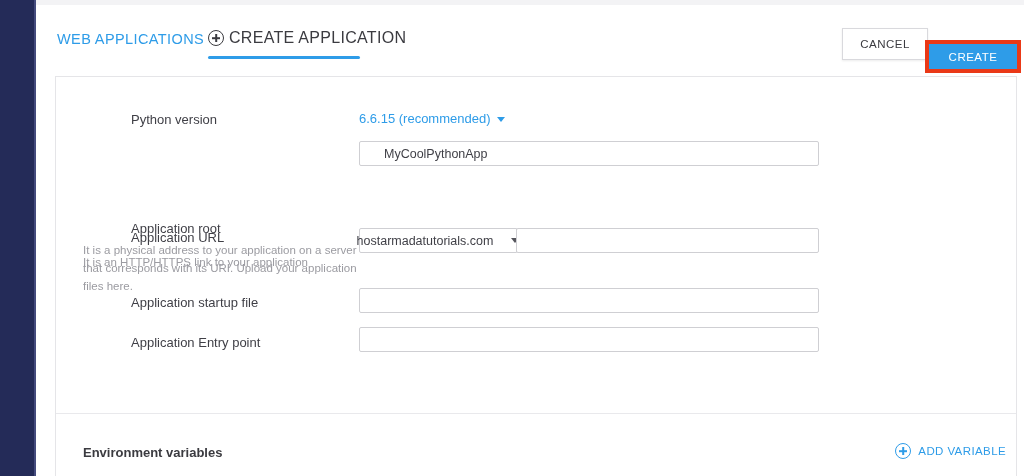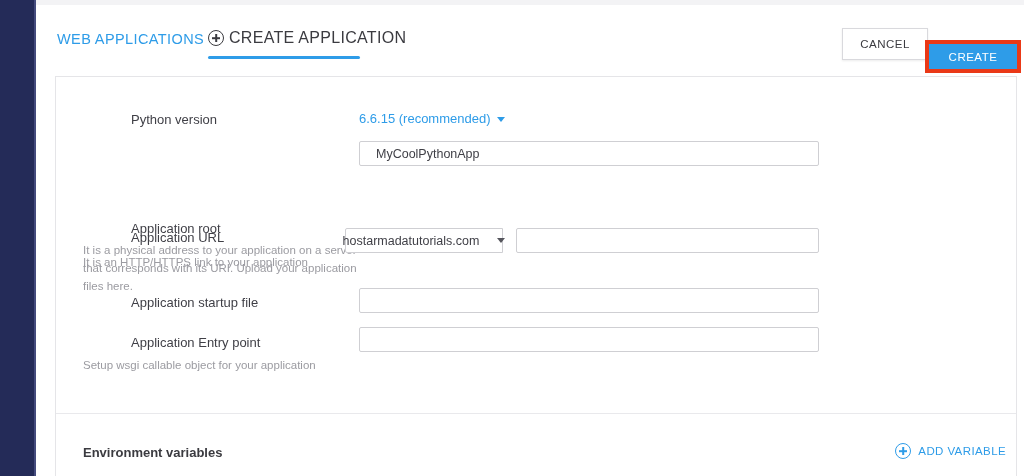--- a/index.html
+++ b/index.html
@@ -50,28 +50,28 @@
            max-width:292px; }
 
   .pyver { position:absolute; left:303px; top:34px; display:flex; align-items:center; gap:6px;
            color:#2e9ce8; font-size:13px; cursor:pointer; }
   .caret-blue { width:0; height:0; border-left:4px solid transparent; border-right:4px solid transparent;
                 border-top:5px solid #2e9ce8; margin-top:2px; }
   .caret-dark { width:0; height:0; border-left:4px solid transparent; border-right:4px solid transparent;
                 border-top:5px solid #55555c; margin-left:6px; }
 
   .tinput { position:absolute; height:25px; background:#fff; border:1px solid #cfcfd3;
-            border-radius:2px; font-size:12.5px; color:#3f3f46; padding:0 16px;
+            border-radius:2px; font-size:12.5px; color:#3f3f46; padding:0 24px;
             font-family:"Liberation Sans", sans-serif; outline:none; }
   .in-root    { left:303px; top:64px;  width:460px; }
   .in-url     { left:460px; top:151px; width:303px; }
   .in-startup { left:303px; top:211px; width:460px; }
   .in-entry   { left:303px; top:250px; width:460px; }
 
-  .domain-dd { position:absolute; left:289px; top:151px; width:158px; height:25px;
+  .domain-dd { position:absolute; left:303px; top:151px; width:158px; height:25px;
                background:#fff; border:1px solid #cfcfd3; border-radius:2px 0 0 2px;
                display:flex; align-items:center; justify-content:center;
                font-size:12.5px; color:#3f3f46; cursor:pointer;gap:12px; }
 
   .divider { position:absolute; left:0; top:336px; width:100%; height:1px; background:#e9e9ec; }
 
   .env-title { position:absolute; left:27px; top:368px; font-size:13px; font-weight:bold; color:#3b3b40; }
   .add-var { position:absolute; right:10px; top:366px; display:flex; align-items:center; gap:7px;
              color:#2e9ce8; font-size:11.5px; letter-spacing:.4px; cursor:pointer; }
   .plus-icon-blue { width:16px; height:16px; border:1.6px solid #2e9ce8; border-radius:50%;
@@ -119,21 +119,20 @@
       <span>hostarmadatutorials.com</span>
       <span class="caret-dark"></span>
     </div>
     <input class="tinput in-url" type="text" value="" style="">
 
     <span class="label" style="top:218px">Application startup file</span>
     <input class="tinput in-startup" type="text" value="" style="">
 
     <span class="label" style="top:258px">Application Entry point</span>
     <input class="tinput in-entry" type="text" value="" style="">
-    <span class="help" style="top:279px; max-width:320px">Setup wsgi callable object for your application</span>
 
     <div class="divider"></div>
 
     <span class="env-title">Environment variables</span>
     <div class="add-var">
       <span class="plus-icon-blue"></span>
       <span>ADD VARIABLE</span>
     </div>
 
   </div>

